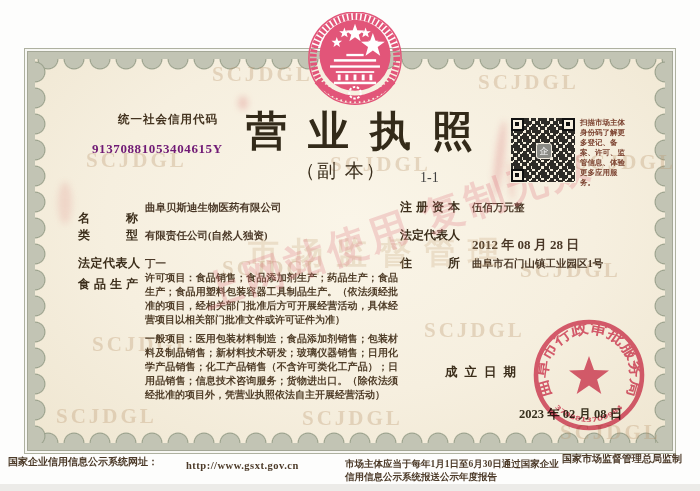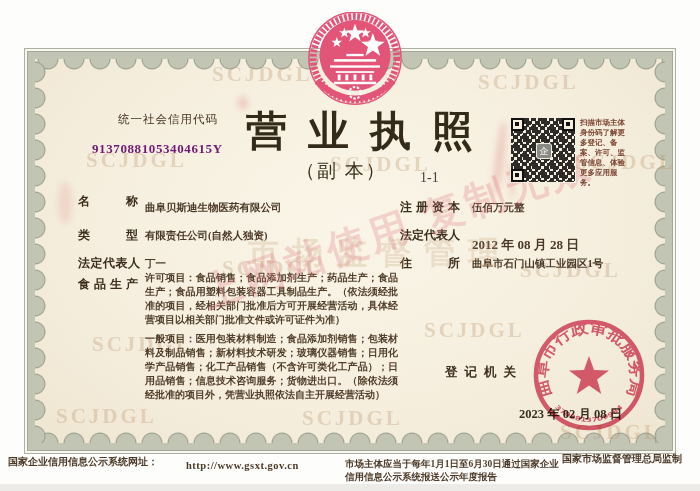--- a/index.html
+++ b/index.html
@@ -31,21 +31,21 @@
   .wm-tile{position:absolute;font-weight:bold;font-size:21px;letter-spacing:3px;
         color:rgba(186,150,110,.32);white-space:nowrap;}
   .wm-diag{position:absolute;left:203px;top:268px;font-size:40px;font-weight:bold;letter-spacing:4px;
         color:rgba(224,118,130,.28);transform:rotate(-19deg);transform-origin:left center;white-space:nowrap;z-index:3;}
   .wm-center{position:absolute;left:248px;top:232px;font-size:31px;font-weight:bold;letter-spacing:13px;
         color:rgba(196,163,120,.26);white-space:nowrap;z-index:2;}
 
   .smudge{position:absolute;border-radius:50%;filter:blur(3px);pointer-events:none;}
 
   
-  .credit-label{left:118px;top:112px;font-size:11.5px;font-weight:normal;color:#433категор;color:#43331f;letter-spacing:1px;}
+  .credit-label{left:118px;top:112px;font-size:11.5px;font-weight:bold;color:#433категор;color:#43331f;letter-spacing:1px;}
   .credit-code{left:92px;top:141px;font-size:13px;font-weight:bold;color:#701a75;letter-spacing:.6px;}
   .title{left:246px;top:104px;font-size:41px;font-weight:bold;color:#332a19;letter-spacing:21px;white-space:nowrap;z-index:6;}
   .subtitle{left:296px;top:158px;font-size:19px;font-weight:normal;color:#3b2f1d;letter-spacing:2px;}
   .pageno{left:420px;top:170px;font-size:14px;color:#404040;}
 
   
   .qr{left:510px;top:117px;width:66px;height:66px;background:#f6efdf;z-index:4;}
   .qr-noise{position:absolute;inset:1px;
      background:
        repeating-conic-gradient(#1d1b18 0% 25%, rgba(0,0,0,0) 0% 50%) 0 0/6px 6px,
@@ -144,21 +144,21 @@
 
 <div class="abs qr">
   <div class="qr-noise"></div>
   <div class="finder" style="left:1px;top:1px"></div>
   <div class="finder" style="right:1px;top:1px"></div>
   <div class="finder" style="left:1px;bottom:1px"></div>
   <div class="qr-logo">企</div>
 </div>
 <div class="abs qr-caption">扫描市场主体身份码了解更多登记、备案、许可、监管信息、体验更多应用服务。</div>
 
-<div class="flabel" style="left:78px;top:193px">名称</div>
+<div class="flabel" style="left:78px;top:210px">名称</div>
 <div class="fvalue" style="left:145px;top:201px">曲阜贝斯迪生物医药有限公司</div>
 
 <div class="flabel" style="left:78px;top:227px">类型</div>
 <div class="fvalue" style="left:145px;top:229px">有限责任公司(自然人独资)</div>
 
 <div class="flabel" style="left:78px;top:255px;width:62px">法定代表人</div>
 <div class="fvalue" style="left:145px;top:257px">丁一</div>
 
 <div class="flabel" style="left:78px;top:276px">食品生产</div>
 <div class="scope" style="left:145px;top:271px">许可项目：食品销售；食品添加剂生产；药品生产；食品生产；食品用塑料包装容器工具制品生产。（依法须经批准的项目，经相关部门批准后方可开展经营活动，具体经营项目以相关部门批准文件或许可证件为准）</div>
@@ -166,21 +166,21 @@
 
 <div class="flabel r-label" style="top:199px">注册资本</div>
 <div class="fvalue" style="left:472px;top:201px">伍佰万元整</div>
 
 <div class="flabel r-label" style="top:227px">法定代表人</div>
 <div class="fvalue" style="left:472px;top:236px;font-size:13px">2012 年 08 月 28 日</div>
 
 <div class="flabel r-label" style="top:255px">住所</div>
 <div class="fvalue" style="left:472px;top:257px">曲阜市石门山镇工业园区1号</div>
 
-<div class="abs registry">登记机关</div>
+<div class="abs registry">成立日期</div>
 <div class="abs issue-date">2023 年 02 月 08 日</div>
 
 <svg class="abs seal" viewBox="0 0 120 120">
   <defs>
     <path id="arcTop" d="M 20.5,76.4 A 42 42 0 1 1 99.5,76.4" fill="none"></path>
     <path id="arcBot" d="M 24,92.2 A 47 47 0 0 0 96,92.2" fill="none"></path>
   </defs>
   <circle cx="60" cy="62" r="53" fill="none" stroke="#d84f6b" stroke-width="4.6"></circle>
   <polygon fill="#d84f6b" points="60,43 65,57.1 80,57.5 68.1,66.6 72.3,81 60,72.5 47.7,81 51.9,66.6 40,57.5 55,57.1"></polygon>
   <text font-size="15" font-weight="bold" fill="#d84f6b" font-family="'Liberation Serif','DejaVu Serif',serif">

